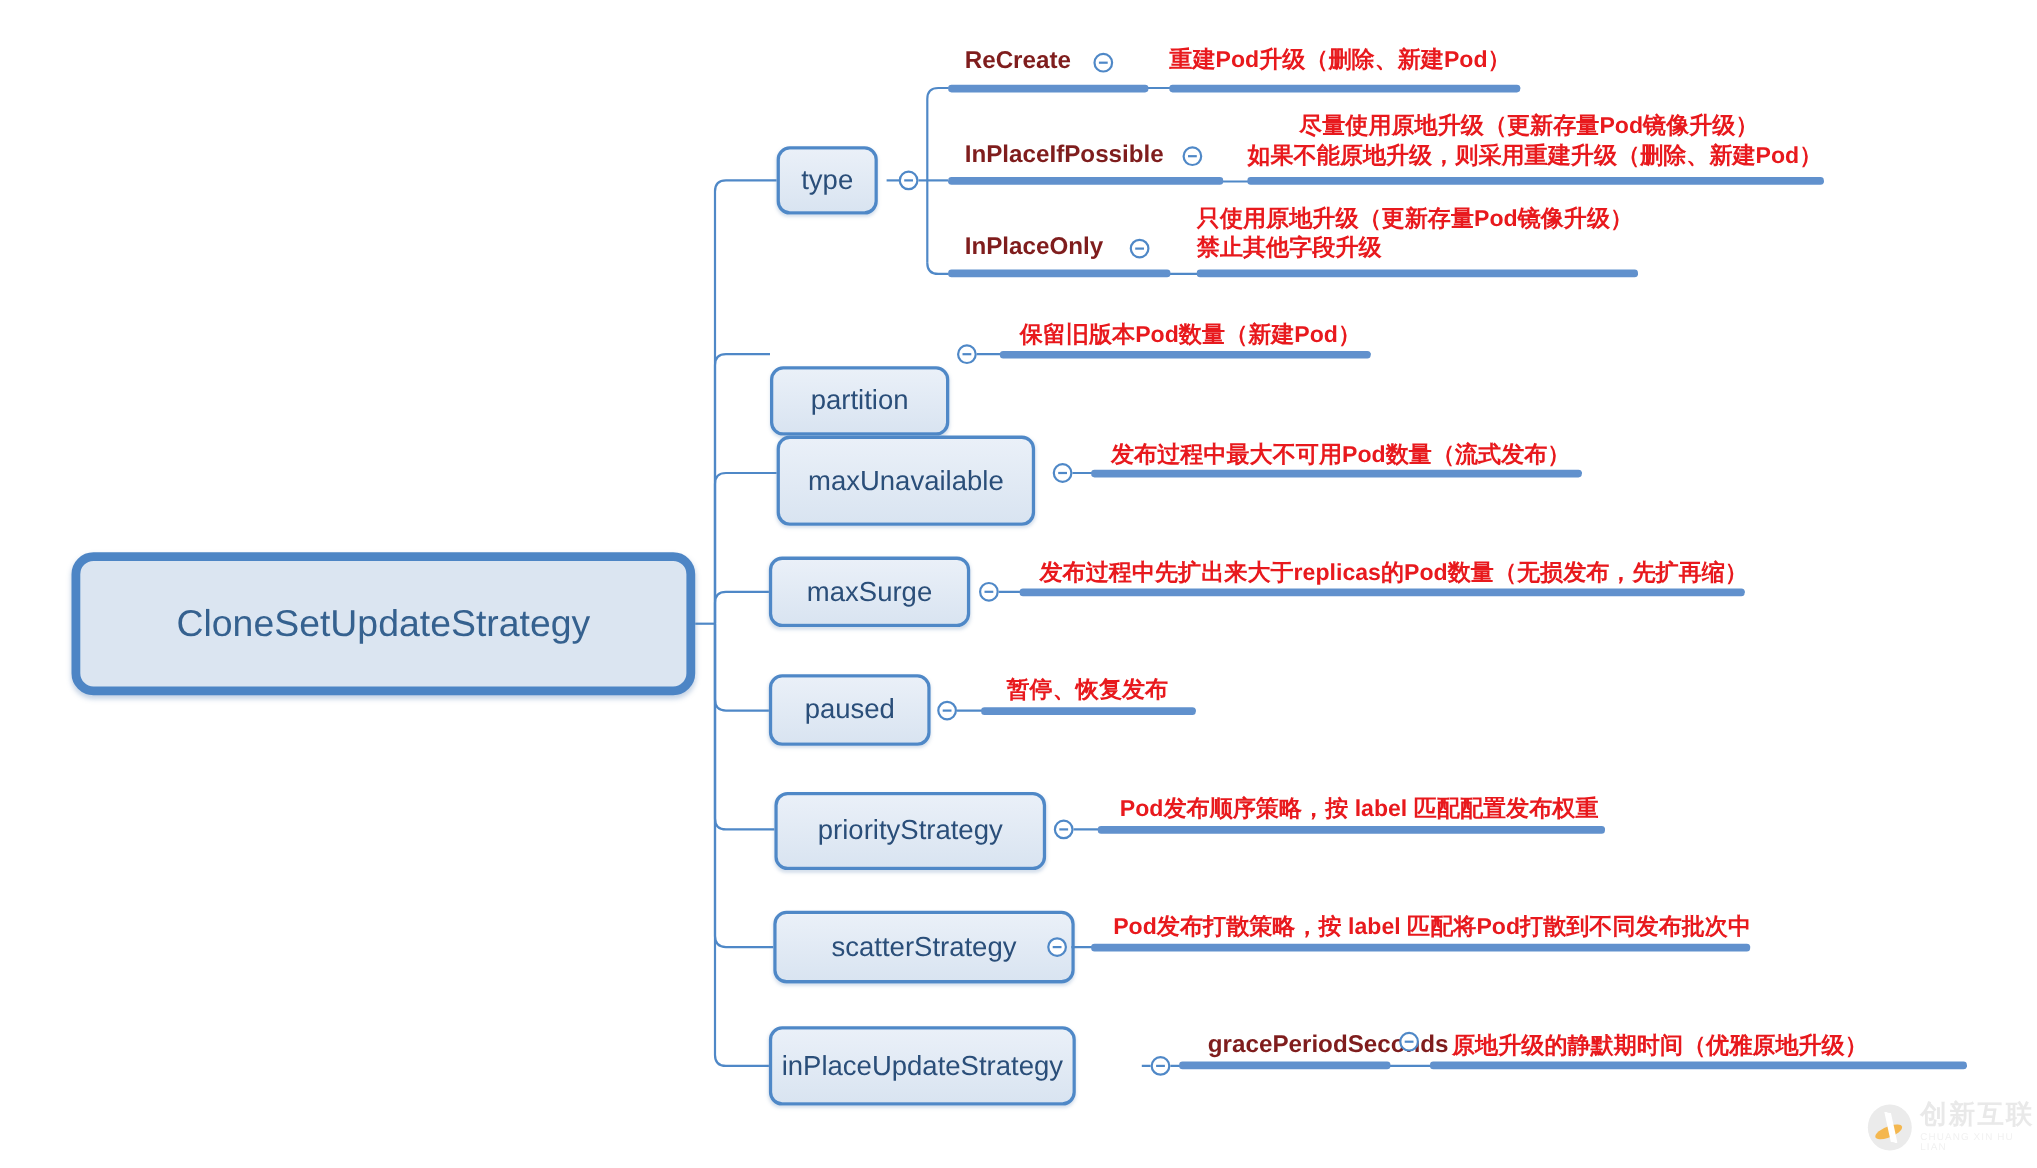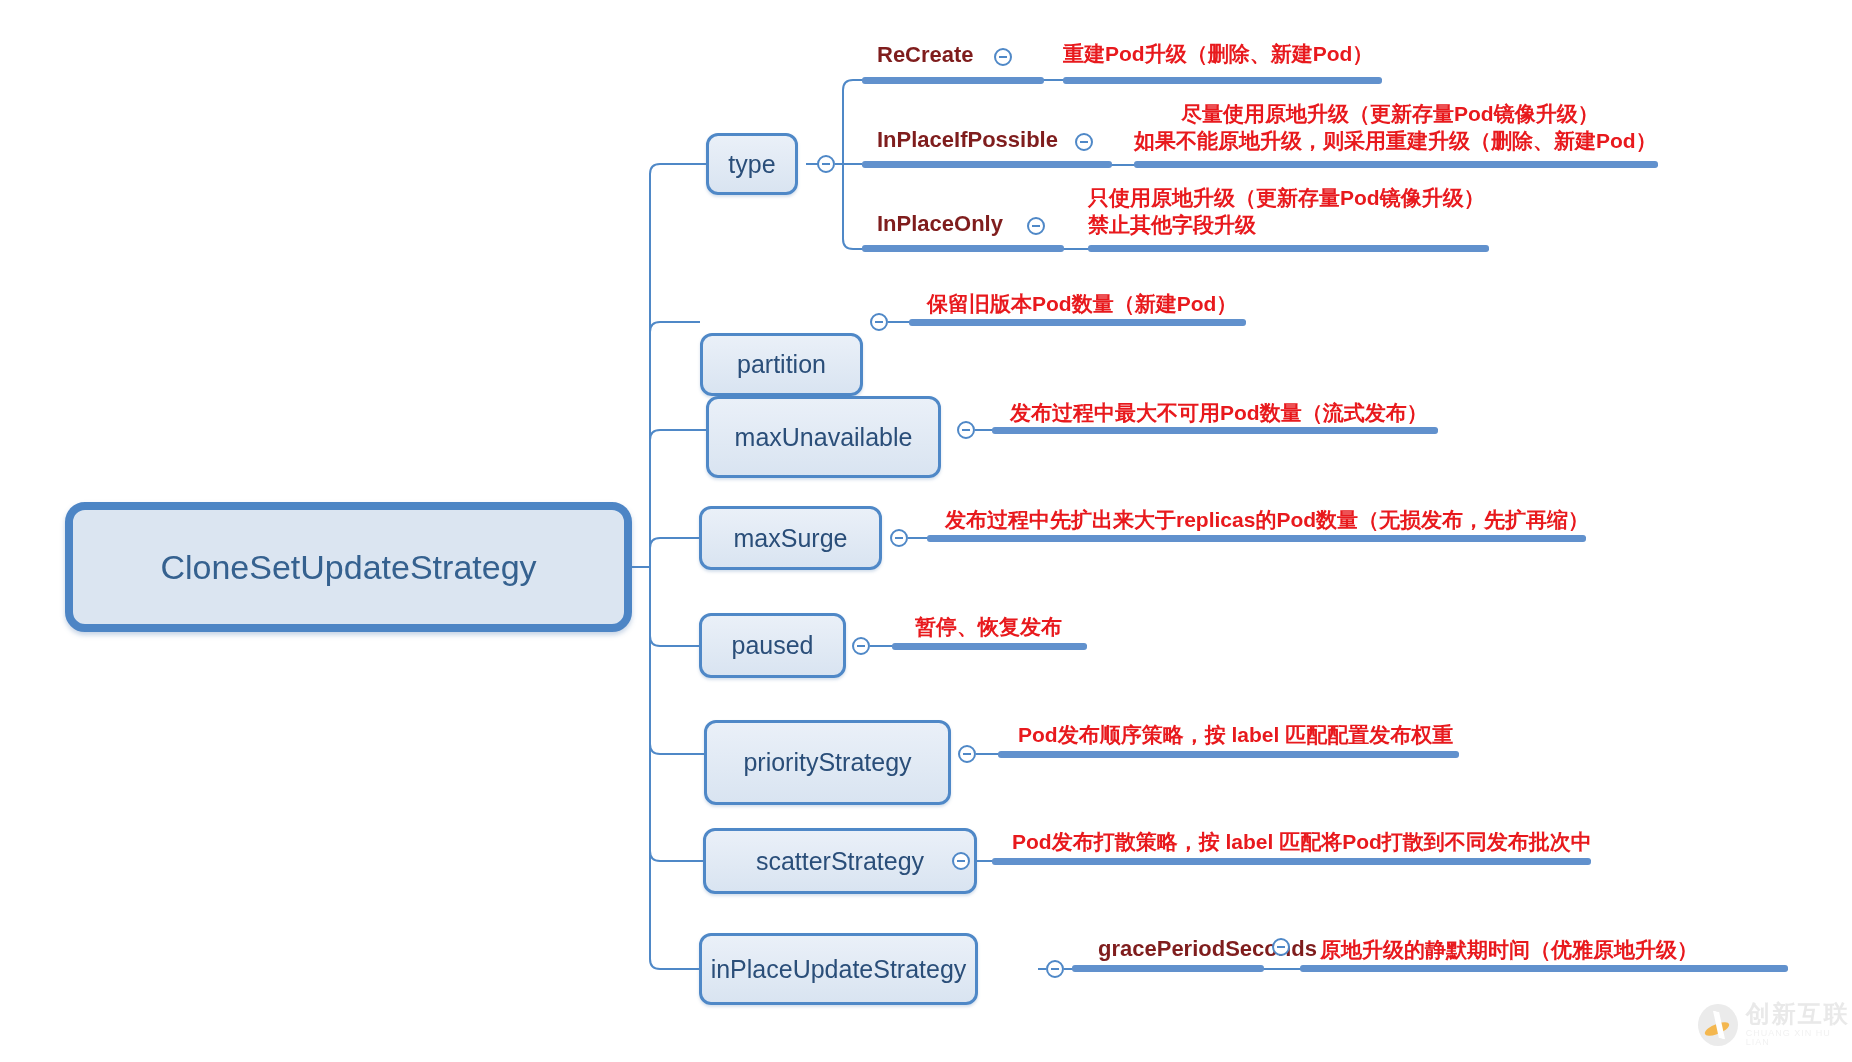--- a/index.html
+++ b/index.html
@@ -110,21 +110,21 @@
   </div>
   <div class="node" style="left:706px;top:396px;width:235px;height:82px;">
     <span>maxUnavailable</span>
   </div>
   <div class="node" style="left:699px;top:506px;width:183px;height:64px;">
     <span>maxSurge</span>
   </div>
   <div class="node" style="left:699px;top:613px;width:147px;height:65px;">
     <span>paused</span>
   </div>
-  <div class="node" style="left:704px;top:720px;width:247px;height:85px;">
+  <div class="node" style="left:704px;top:720px;width:247px;height:71px;">
     <span>priorityStrategy</span>
   </div>
   <div class="node" style="left:703px;top:828px;width:274px;height:66px;">
     <span>scatterStrategy</span>
   </div>
   <div class="node" style="left:699px;top:933px;width:279px;height:72px;">
     <span>inPlaceUpdateStrategy</span>
   </div>
 
   <div class="leaf-label" style="left:877px;top:42px;">ReCreate</div>

